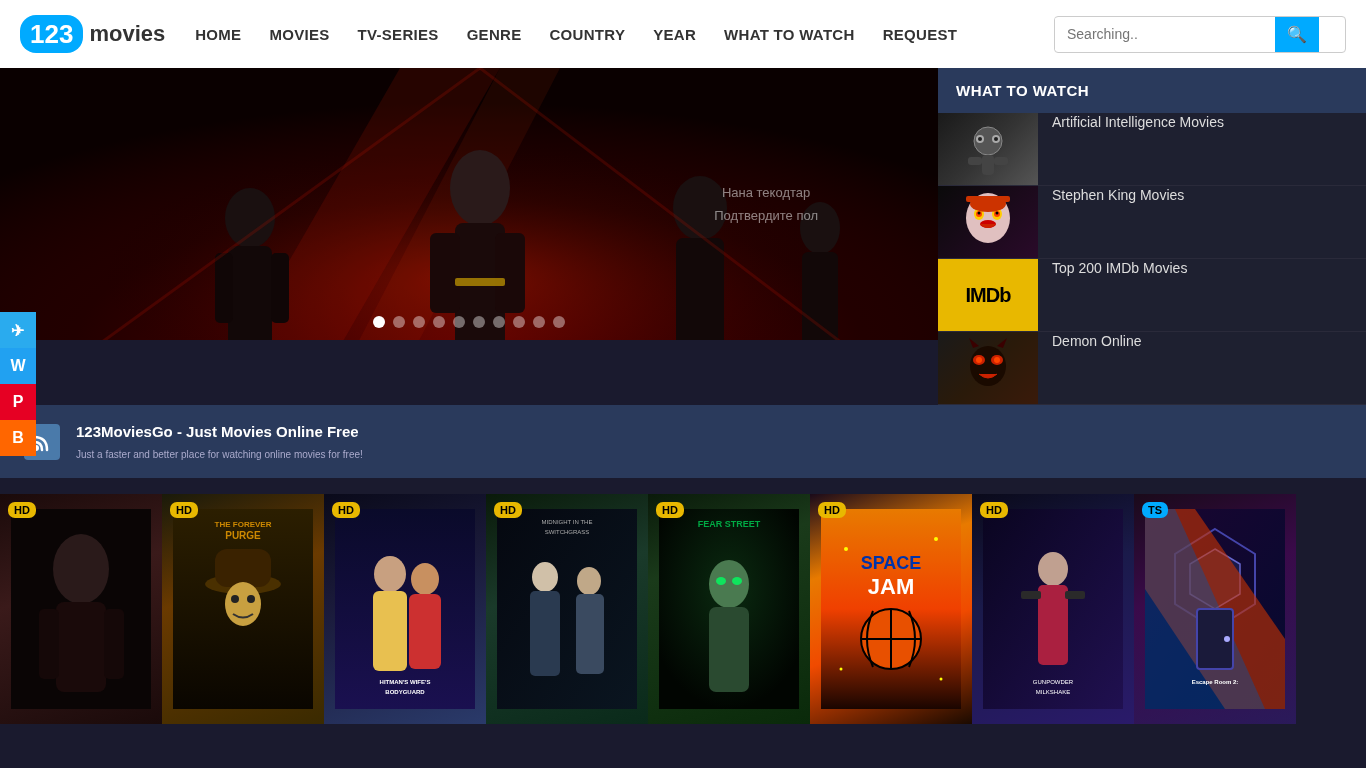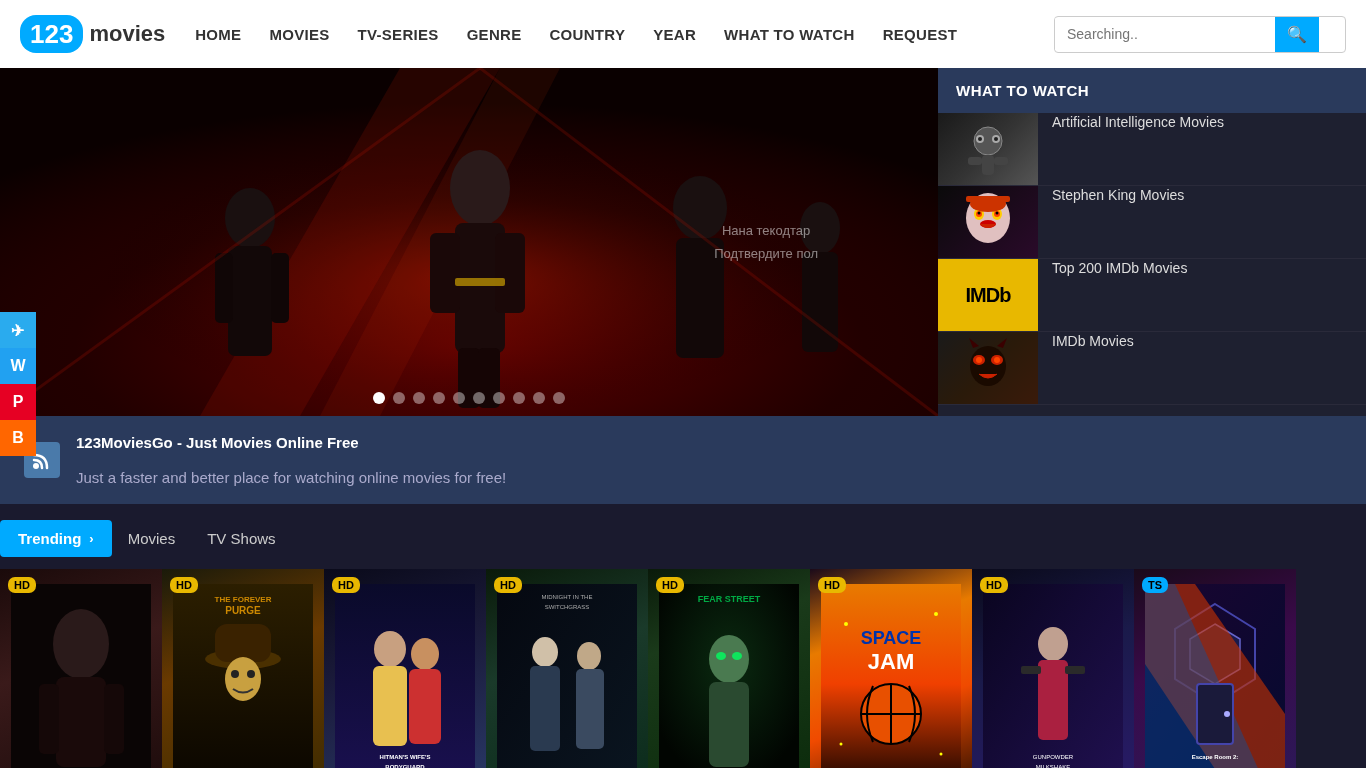--- a/index.html
+++ b/index.html
@@ -75,21 +75,21 @@
 
     
     .main-content {
       display: flex;
       gap: 0;
     }
 
     
     .hero {
       width: 938px;
-      height: 348px;
+      height: 272px;
       position: relative;
       overflow: hidden;
       flex-shrink: 0;
     }
     .hero-bg {
       width: 100%;
       height: 100%;
       background: linear-gradient(135deg, #1a0a0a 0%, #2d0a0a 20%, #8b0000 50%, #4a0000 80%, #1a0a0a 100%);
       position: relative;
       display: flex;
@@ -231,23 +231,23 @@
       justify-content: center;
       font-size: 20px;
       flex-shrink: 0;
     }
     .info-text h3 {
       font-size: 15px;
       font-weight: 700;
       color: #fff;
     }
     .info-text p {
-      font-size: 15px;
+      font-size: 10px;
       color: #aac;
-      margin-top: 18px;
+      margin-top: 9px;
     }
 
     
     .trending-section {
       padding: 16px 0 0 0;
     }
     .trending-tabs {
       display: flex;
       align-items: center;
       gap: 0;
@@ -516,48 +516,40 @@
             <ellipse cx="36" cy="22" rx="6" ry="5" fill="#cc2200"></ellipse>
             <circle cx="18" cy="22" r="3" fill="#ff4400"></circle>
             <circle cx="36" cy="22" r="3" fill="#ff4400"></circle>
 
             <polygon points="12,10 8,0 18,8" fill="#3a0000"></polygon>
             <polygon points="42,10 46,0 36,8" fill="#3a0000"></polygon>
             <path d="M18,36 Q27,44 36,36" fill="#cc2200" stroke="#cc2200" stroke-width="1"></path>
           </svg>
         </div>
       </div>
-      <div class="wtw-label">IMDb Movies</div>
+      <div class="wtw-label">Demon Online</div>
     </div>
   </div>
 </div>
 
 <div class="info-banner">
   <div class="rss-icon">
     <svg width="20" height="20" viewBox="0 0 20 20" fill="white">
       <circle cx="4" cy="16" r="3" fill="white"></circle>
       <path d="M2,10 Q10,10 10,18" stroke="white" stroke-width="2.5" fill="none" stroke-linecap="round"></path>
       <path d="M2,5 Q15,5 15,18" stroke="white" stroke-width="2.5" fill="none" stroke-linecap="round"></path>
     </svg>
   </div>
   <div class="info-text">
     <h3>123MoviesGo - Just Movies Online Free</h3>
     <p>Just a faster and better place for watching online movies for free!</p>
   </div>
 </div>
 
 <div class="trending-section">
-  <div class="trending-tabs">
-    <button class="trending-btn">
-      <span>Trending</span>
-      <span class="chevron">›</span>
-    </button>
-    <button class="tab-link">Movies</button>
-    <button class="tab-link">TV Shows</button>
-  </div>
 
   <div class="movies-grid">
     <div class="movie-card">
       <div class="movie-thumb movie-bg-1">
         <span class="badge">HD</span>
         <div class="movie-visual">
           <svg width="140" height="200" viewBox="0 0 140 200">
             <rect width="140" height="200" fill="#0a0505"></rect>
             <ellipse cx="70" cy="60" rx="28" ry="35" fill="#2a1a1a"></ellipse>
             <rect x="45" y="93" width="50" height="90" rx="8" fill="#1a0a0a"></rect>

